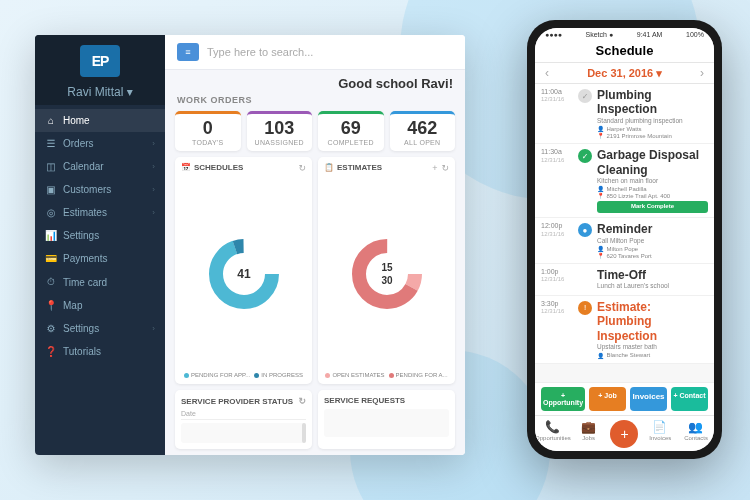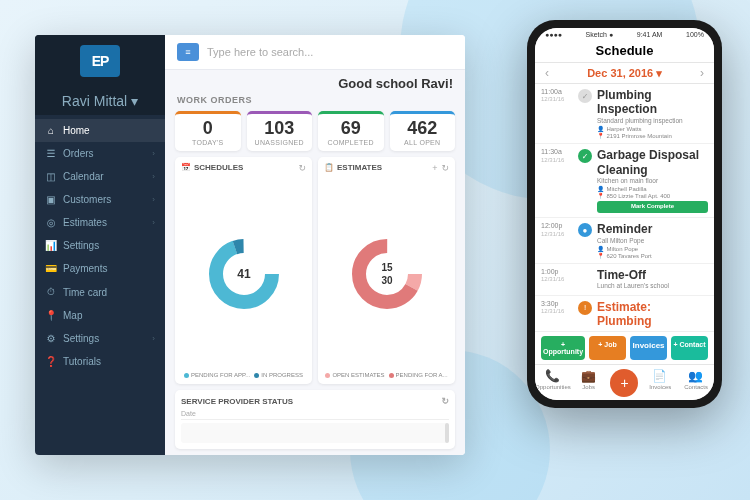--- a/index.html
+++ b/index.html
@@ -66,22 +66,22 @@
       display: flex;
       align-items: center;
       justify-content: center;
       color: #fff;
       font-size: 14px;
       font-weight: 900;
       letter-spacing: -1px;
     }
     .sidebar-username {
       color: #8aacbf;
-      font-size: 14px;
-      margin-top: 16px;
+      font-size: 12px;
+      margin-top: 8px;
       text-align: right;
     }
     .sidebar-nav {
       flex: 1;
       padding: 4px 0;
     }
     .nav-item {
       display: flex;
       align-items: center;
       justify-content: space-between;
@@ -288,21 +288,21 @@
       padding-bottom: 2px;
     }
     .table-header span { flex: 1; }
 
     
     .mobile-phone {
       position: absolute;
       right: 28px;
       top: 20px;
       width: 195px;
-      height: 388px;
+      height: 439px;
       background: #1a1a1a;
       border-radius: 28px;
       padding: 8px;
       box-shadow: 0 15px 50px rgba(0,0,0,0.35);
     }
     .phone-screen {
       background: #f0f0f0;
       border-radius: 22px;
       height: 100%;
       overflow: hidden;
@@ -673,20 +673,26 @@
           <span style="color:#aaa;font-size:9px;">↻</span>
         </div>
         <div class="table-header">
           <span>Date</span>
         </div>
 
         <div style="height:20px;background:#f9f9f9;border-radius:3px;margin-top:3px;position:relative;">
           <div style="position:absolute;right:0;top:0;width:4px;height:100%;background:#ddd;border-radius:2px;"></div>
         </div>
       </div>
+      <div class="bottom-card">
+        <div class="bottom-card-title">
+          <span>SERVICE REQUESTS</span>
+        </div>
+        <div style="height:28px;background:#f9f9f9;border-radius:3px;"></div>
+      </div>
     </div>
   </div>
 </div>
 
 <div class="mobile-phone">
   <div class="phone-screen">
 
     <div class="phone-status-bar">
       <span>●●●●</span>
       <span>Sketch ●</span>

